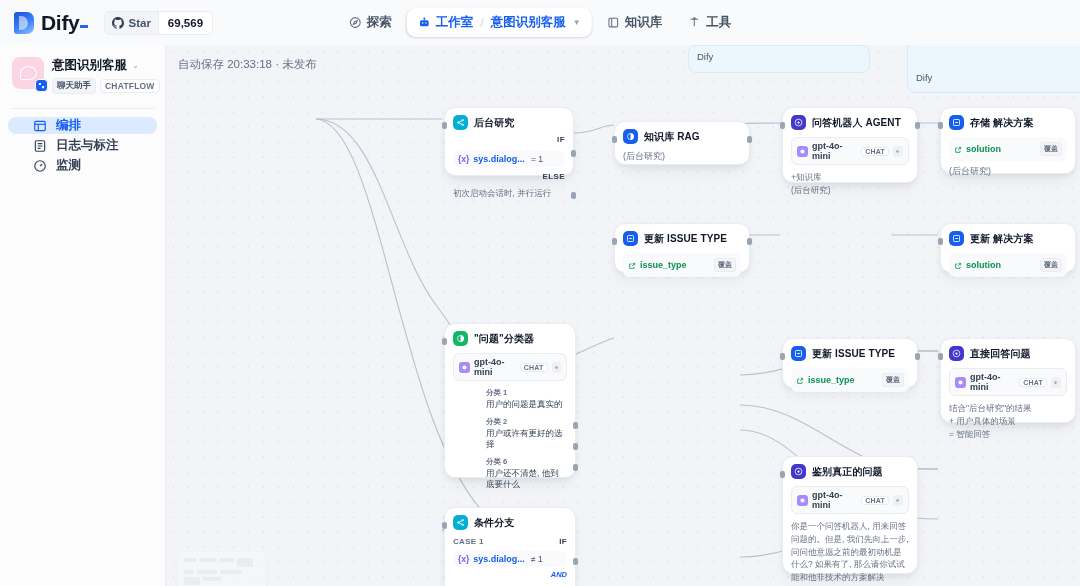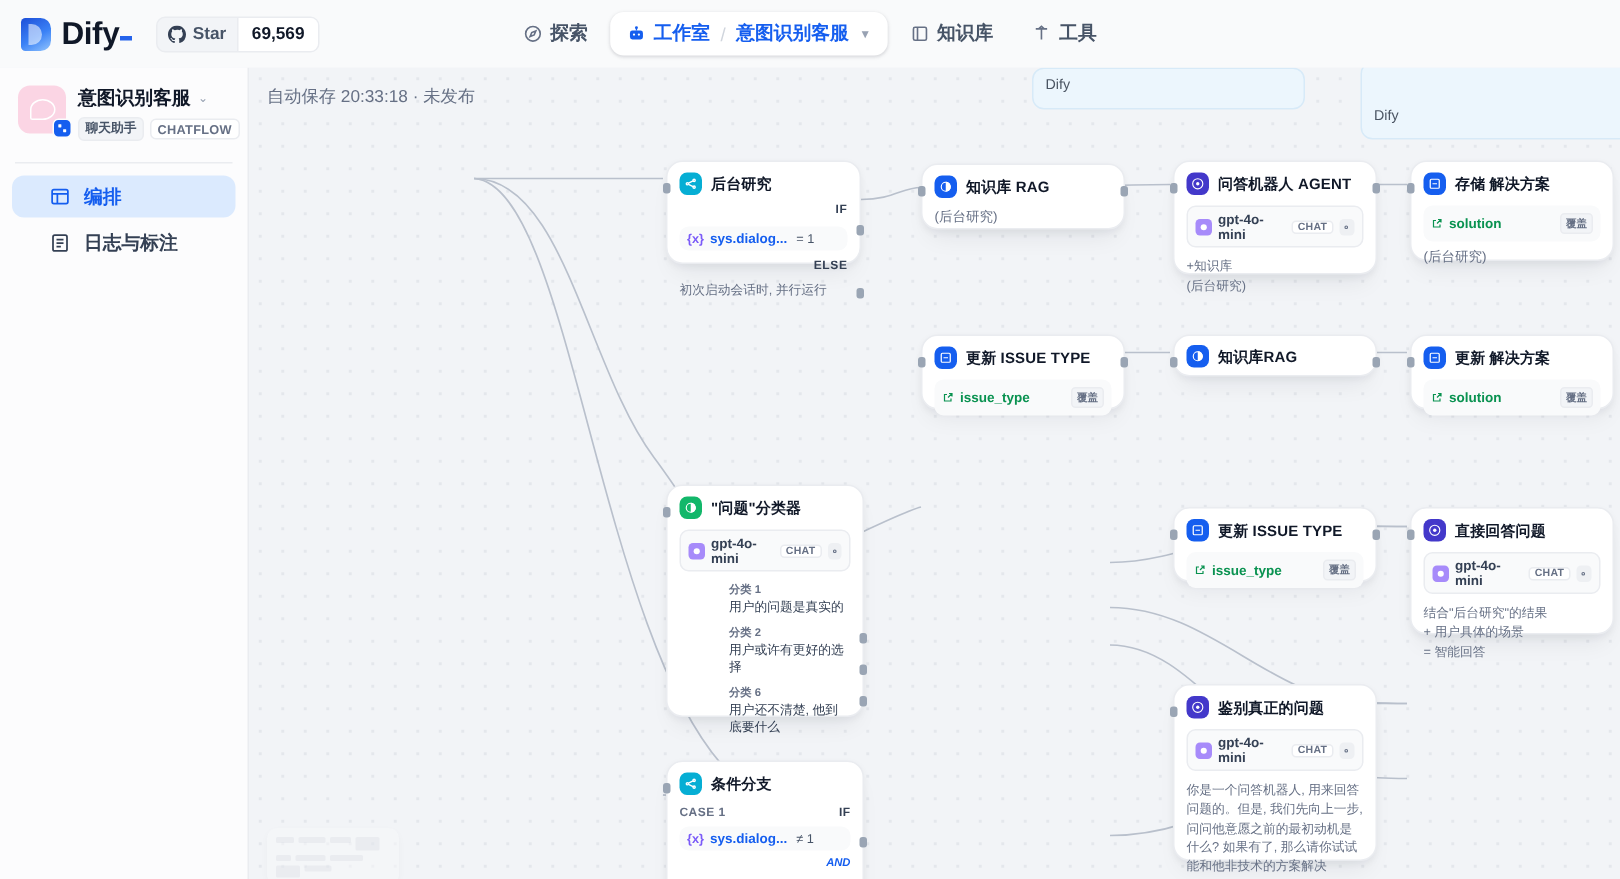--- a/index.html
+++ b/index.html
@@ -89,21 +89,21 @@
   .app-title { font-size:12.5px; font-weight:700; color:#101828; white-space:nowrap; }
   .app-tags { display:flex; align-items:center; gap:4px; margin-top:4px; }
   .tag {
     font-size: 8.5px; color:#475467; background:#f2f4f7; border:1px solid #eaecf0;
     border-radius:4px; padding: 1px 4px; font-weight:600; white-space:nowrap;
   }
   .tag.ghost { background:#fff; color:#667085; letter-spacing:.2px; }
   .side-div { height:1px; background:#eaecf0; margin: 2px 10px 8px; }
   .side-list { padding: 0 8px; display:flex; flex-direction:column; gap:3px; }
   .side-item {
-    display:flex; align-items:center; gap:9px; height:28px; padding:0 24px;
+    display:flex; align-items:center; gap:9px; height:17px; padding:0 24px;
     border-radius:8px; font-size:12.5px; color:#344054; cursor:pointer; font-weight:600;
   }
   .side-item.active { background:#dbeafe; color:#155eef; }
   .side-ico { width:15px; display:flex; align-items:center; justify-content:center; }
 
   
   .canvas {
     position:absolute; top:45px; left:166px; width:914px; height:541px;
     background:#f2f4f7; overflow:hidden;
   }
@@ -299,20 +299,29 @@
         <span>编排</span>
       </div>
       <div class="side-item">
         <span class="side-ico">
           <svg width="14" height="14" viewBox="0 0 24 24" fill="none" stroke="#344054" stroke-width="2">
               <rect x="4" y="3" width="16" height="18" rx="2"></rect>
               <path d="M8 8h8M8 12h8M8 16h5"></path>
             </svg>
         </span>
         <span>日志与标注</span>
+      </div>
+      <div class="side-item">
+        <span class="side-ico">
+          <svg width="14" height="14" viewBox="0 0 24 24" fill="none" stroke="#344054" stroke-width="2">
+              <circle cx="12" cy="12" r="9"></circle>
+              <path d="M12 12l4-3"></path>
+            </svg>
+        </span>
+        <span>监测</span>
       </div>
     </div>
   </div>
 
   <div class="canvas">
 
     <div class="autosave">自动保存 20:33:18 · 未发布</div>
 
     <div class="note" style="left:522px; top:0px; width:182px; height:28px;">
       <span>Dify</span>
@@ -364,21 +373,21 @@
         <span class="var-name blue">sys.dialog...</span>
         <span class="var-op">= 1</span>
       </div>
       <div class="branch-lbl">ELSE</div>
       <div class="n-desc">初次启动会话时, 并行运行</div>
       <span class="port l"></span>
       <span class="port r" style="top:42px"></span>
       <span class="port r" style="top:84px"></span>
     </div>
 
-    <div class="node" style="left:448px; top:64px; width:136px; height:44px;">
+    <div class="node" style="left:448px; top:76px; width:136px; height:44px;">
       <div class="node-head">
         <span class="n-ico" style="background:#155eef">
           <svg width="9" height="9" viewBox="0 0 24 24" fill="#fff">
               <path d="M12 3a9 9 0 010 18z"></path>
               <circle cx="12" cy="12" r="8" fill="none" stroke="#fff" stroke-width="2"></circle>
             </svg>
         </span>
         <span class="n-title">知识库 RAG</span>
       </div>
       <div class="n-sub">(后台研究)</div>
@@ -455,33 +464,20 @@
               <path d="M14 4h6v6M20 4l-8 8M10 6H5v13h13v-5"></path>
             </svg>
         </span>
         <span class="var-name green">issue_type</span>
         <span class="ov-tag">覆盖</span>
       </div>
       <span class="port l"></span>
       <span class="port r"></span>
     </div>
 
-    <div class="node" style="left:616px; top:178px; width:136px; height:28px; padding:6px 8px;">
-      <div class="node-head">
-        <span class="n-ico" style="background:#155eef">
-          <svg width="9" height="9" viewBox="0 0 24 24" fill="#fff">
-              <path d="M12 3a9 9 0 010 18z"></path>
-              <circle cx="12" cy="12" r="8" fill="none" stroke="#fff" stroke-width="2"></circle>
-            </svg>
-        </span>
-        <span class="n-title">知识库RAG</span>
-      </div>
-      <span class="port l"></span>
-      <span class="port r"></span>
-    </div>
 
     <div class="node" style="left:774px; top:178px; width:136px; height:50px;">
       <div class="node-head">
         <span class="n-ico" style="background:#155eef">
           <svg width="9" height="9" viewBox="0 0 24 24" fill="none" stroke="#fff" stroke-width="2.2">
               <rect x="4" y="4" width="16" height="16" rx="2"></rect>
               <path d="M8 12h8"></path>
             </svg>
         </span>
         <span class="n-title">更新 解决方案</span>

